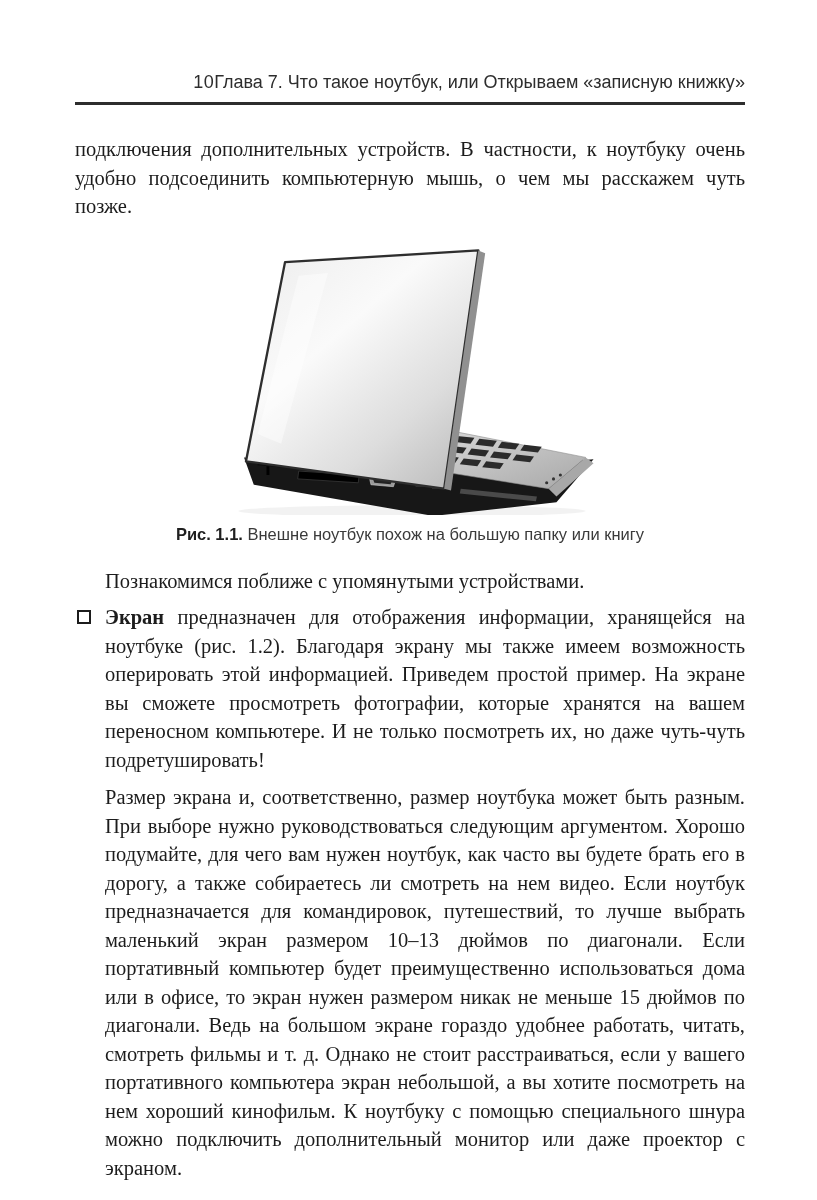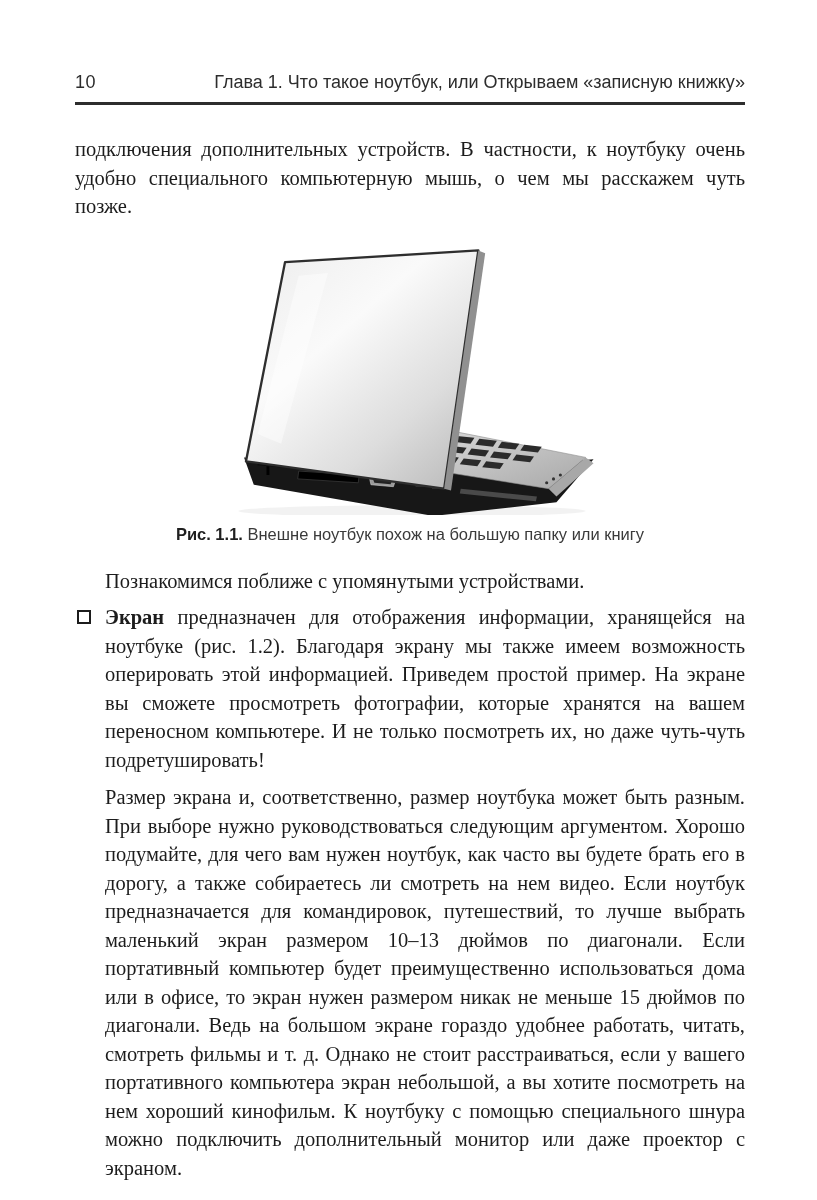--- a/index.html
+++ b/index.html
@@ -9,21 +9,21 @@
     height: 1200px;
     background: #ffffff;
     box-sizing: border-box;
     padding: 72px 72px 0 75px;
     font-family: "Liberation Serif", serif;
     color: #1c1c1c;
     overflow: hidden;
   }
   .running-head {
     display: flex;
-    justify-content: space-between;
+    justify-content: flex-end;
     align-items: baseline;
     font-family: "Liberation Sans", sans-serif;
     font-size: 18px;
     color: #2d2d2d;
     border-bottom: 3px solid #2d2d2d;
     padding-bottom: 9px;
   }
   .running-head .page-num { letter-spacing: 0.5px; }
   .running-head .chapter-title { text-align: right; }
   .body-par {
@@ -62,26 +62,26 @@
   }
   .list-body p + p { margin-top: 9px; }
 </style>
 </head>
 <body>
 
 <div class="page">
 
   <header class="running-head">
     <span class="page-num">10</span>
-    <span class="chapter-title">Глава 1. Что такое ноутбук, или Открываем «записную книжку»</span>
+    <span class="chapter-title">Глава 7. Что такое ноутбук, или Открываем «записную книжку»</span>
   </header>
 
   <main>
 
-    <p class="body-par par-first">подключения дополнительных устройств. В частности, к ноутбуку очень удобно специального компьютерную мышь, о чем мы расскажем чуть позже.</p>
+    <p class="body-par par-first">подключения дополнительных устройств. В частности, к ноутбуку очень удобно подсоединить компьютерную мышь, о чем мы расскажем чуть позже.</p>
 
     <figure class="figure">
       <div class="photo">
         <svg width="420" height="288" viewBox="0 0 420 295" aria-hidden="true">
           <defs>
             <linearGradient id="lidG" x1="0" y1="0" x2="0.85" y2="1">
               <stop offset="0" stop-color="#ececec"></stop>
               <stop offset="0.4" stop-color="#fafafa"></stop>
               <stop offset="0.75" stop-color="#dddddd"></stop>
               <stop offset="1" stop-color="#bfbfbf"></stop>

